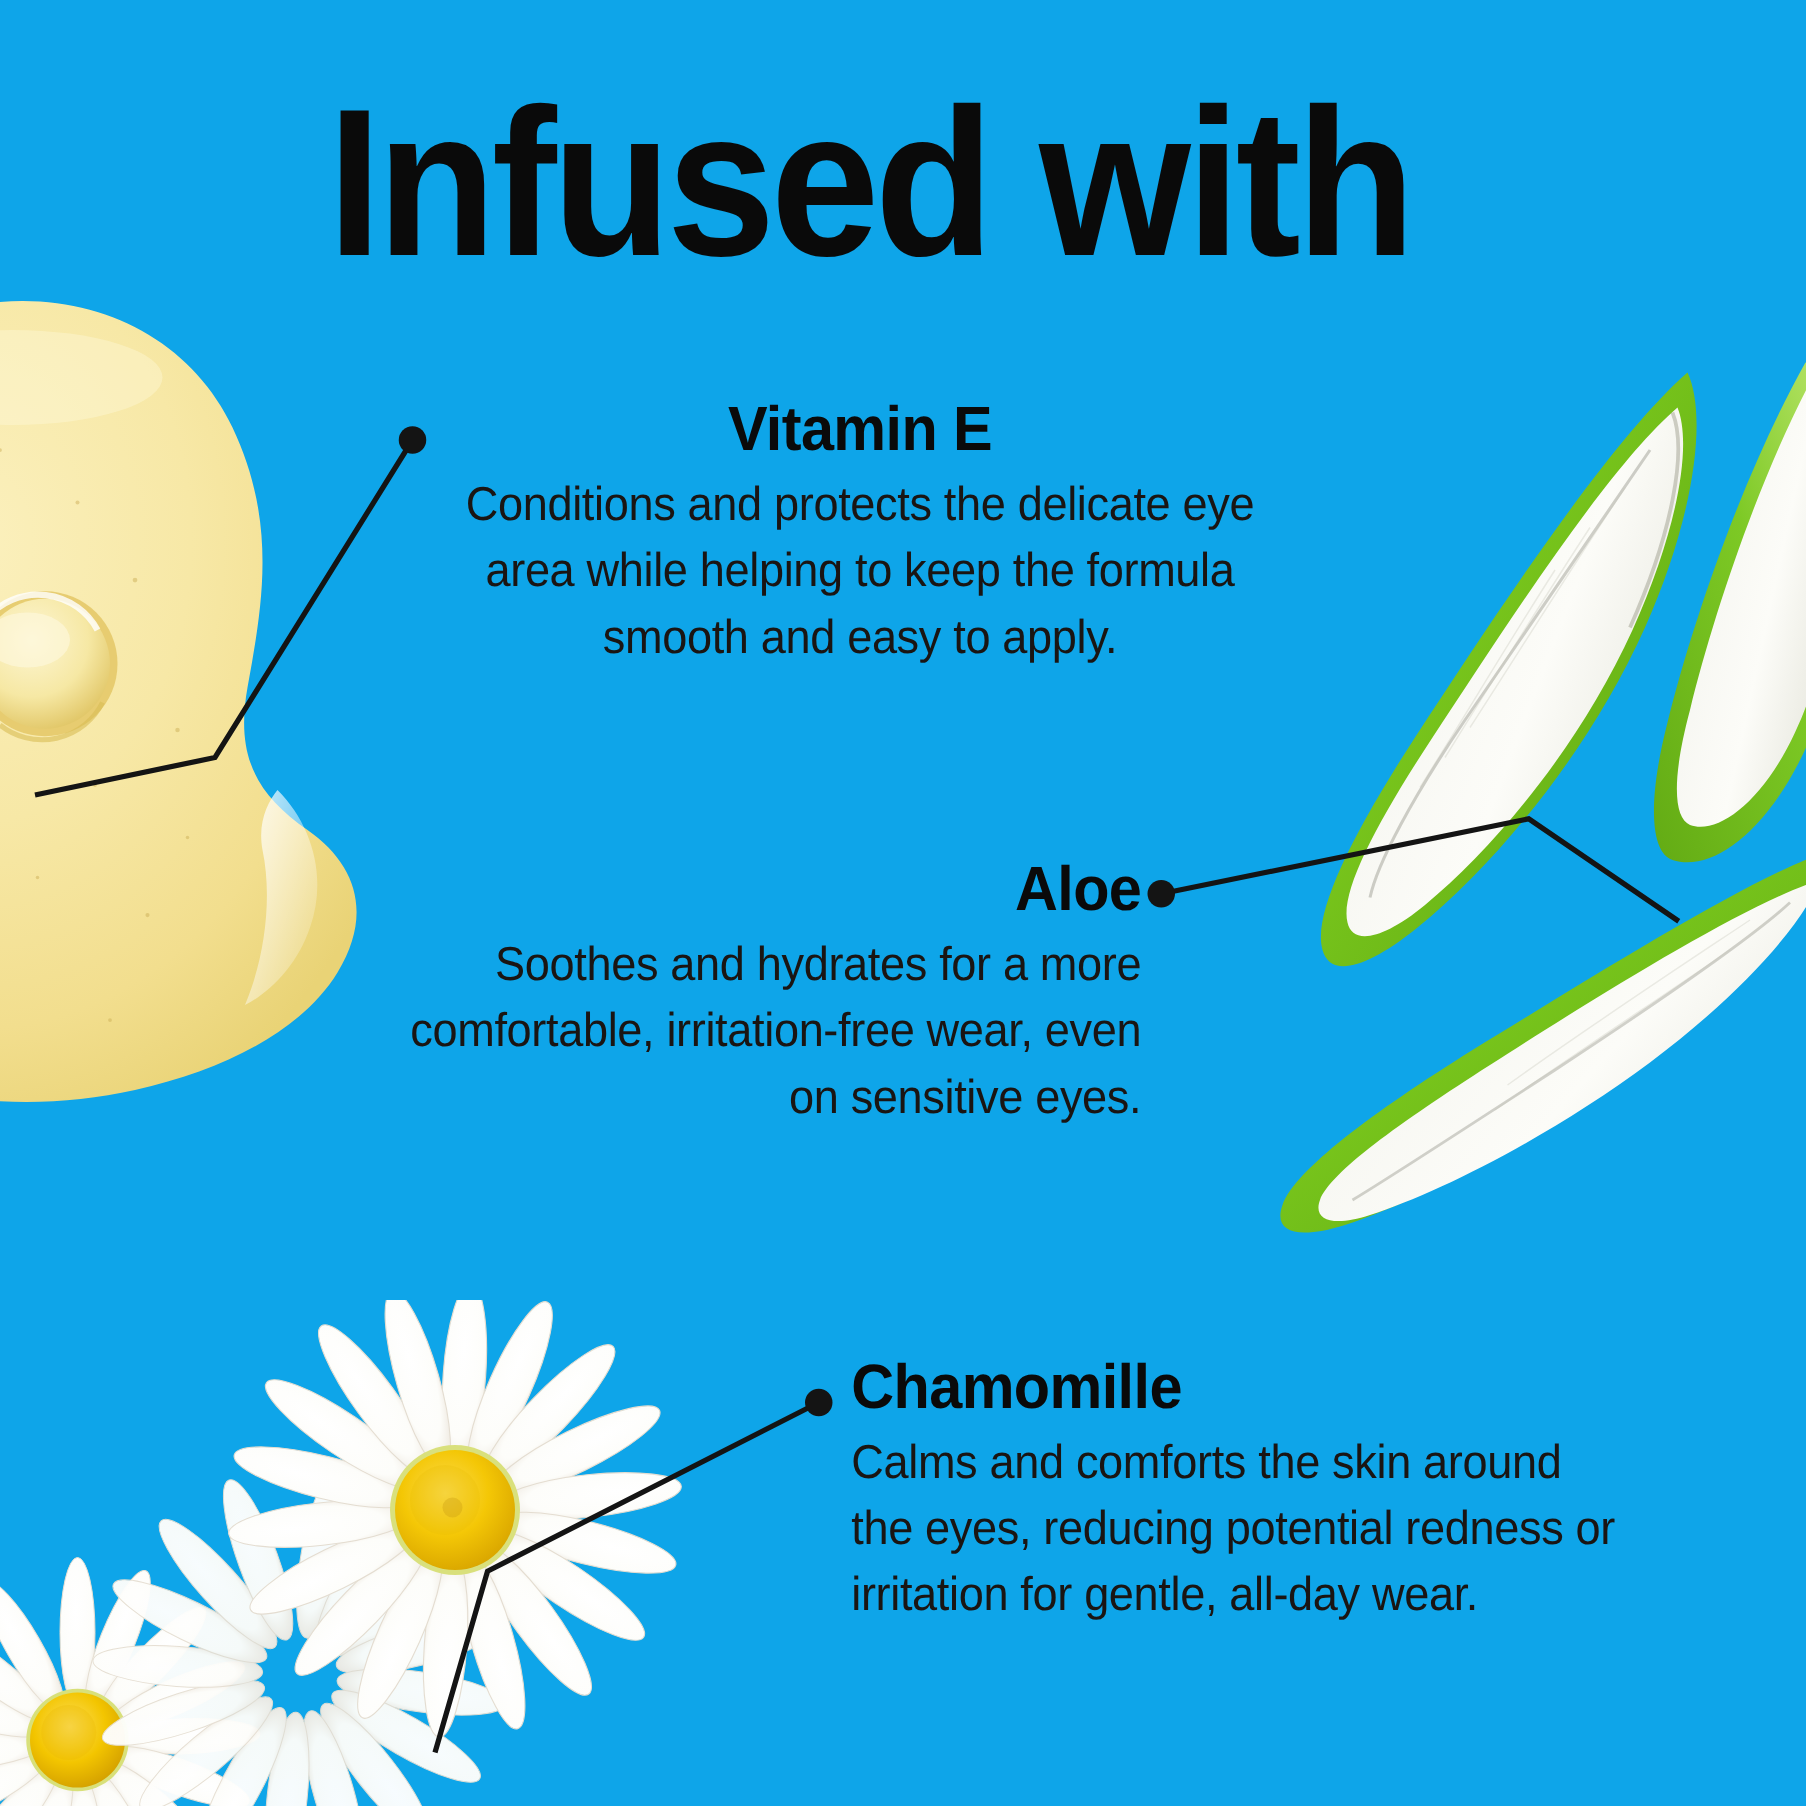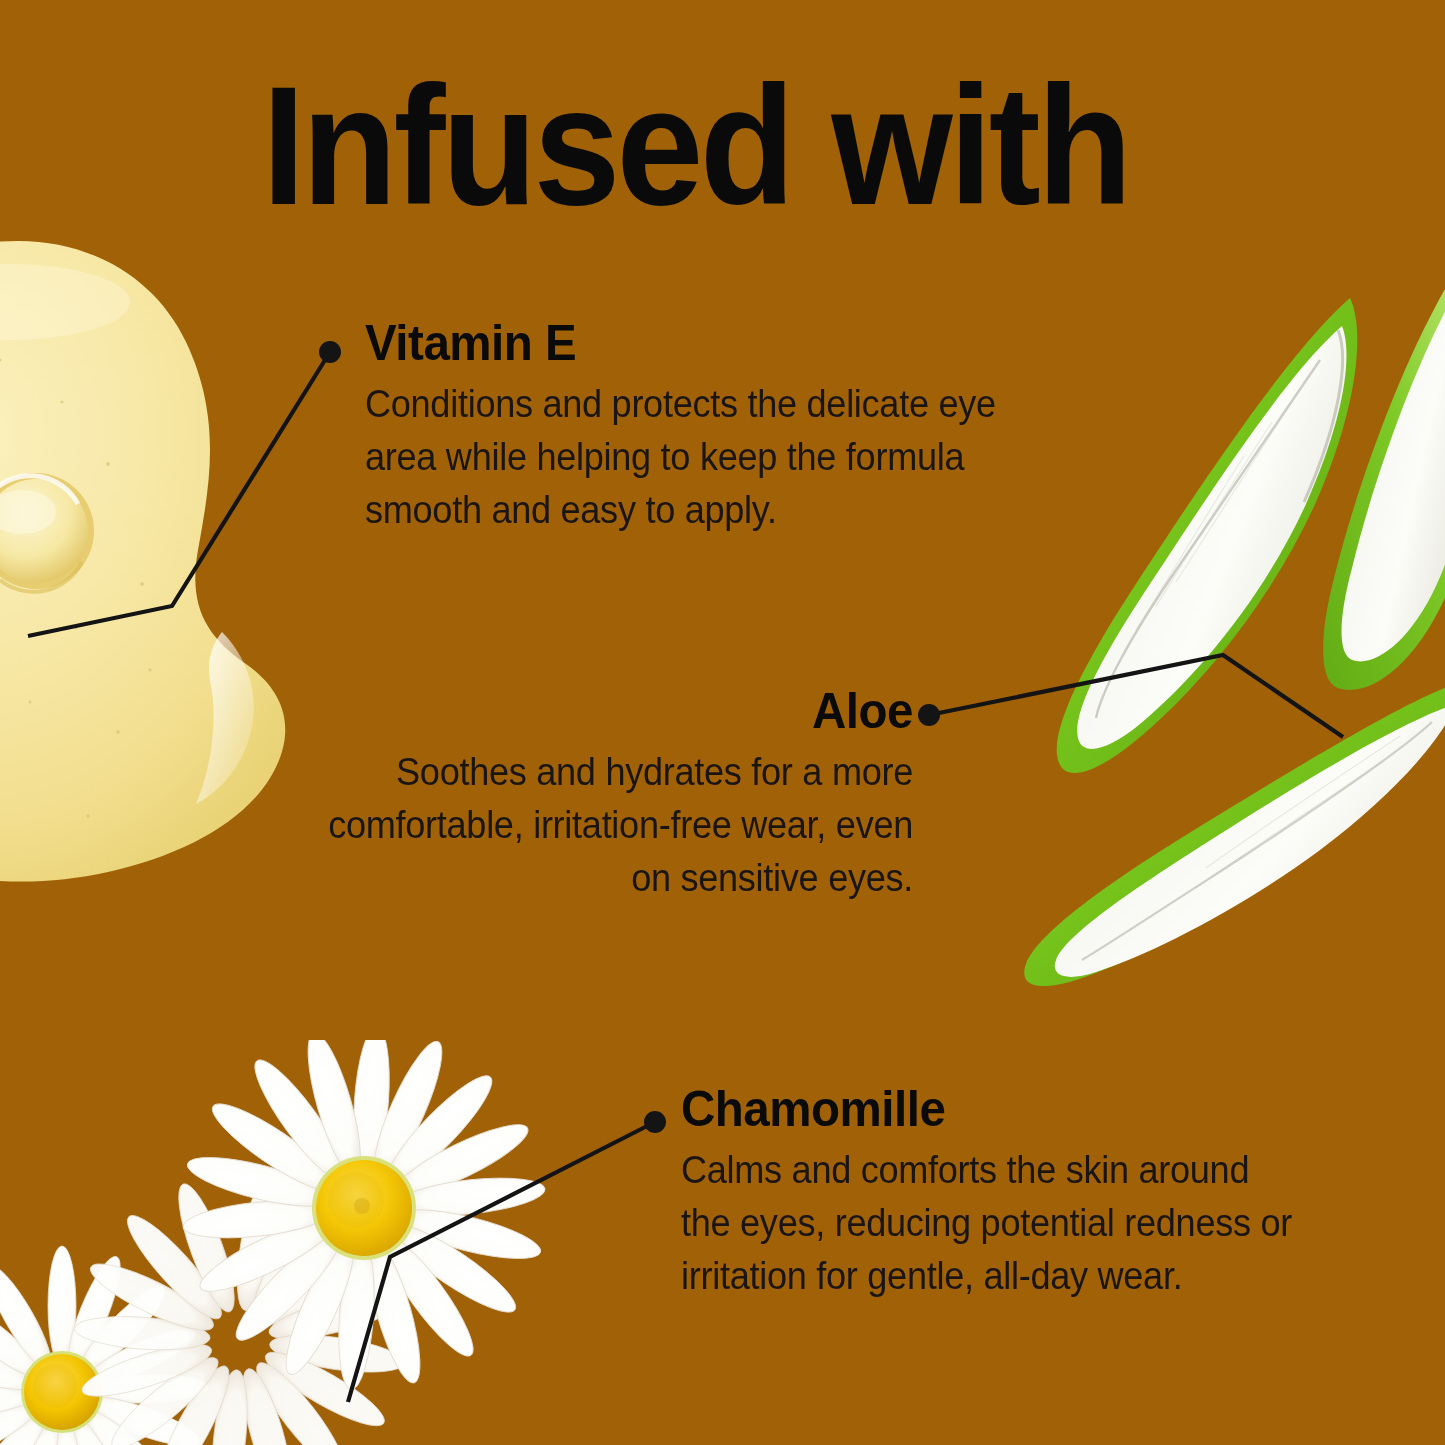--- a/index.html
+++ b/index.html
@@ -49,21 +49,21 @@
   .ing-body {
     font-family: "Liberation Sans", sans-serif;
     font-weight: 400;
     font-size: 38px;
     line-height: 53px;
     letter-spacing: -0.3px;
     color: #1a1513;
     transform: scaleX(0.95);
   }
 
-  #block-vitamin-e { left: 365px; top: 318px; width: 680px; text-align: left; }
+  #block-vitamin-e { left: 365px; top: 318px; width: 680px; text-align: center; }
   #block-vitamin-e .ing-title { transform-origin: left top; margin-bottom: 10px; }
   #block-vitamin-e .ing-body  { transform-origin: left top; }
 
   #block-aloe { left: 293px; top: 686px; width: 620px; text-align: right; }
   #block-aloe .ing-title { transform-origin: right top; margin-bottom: 10px; }
   #block-aloe .ing-body  { transform-origin: right top; }
 
   #block-chamomille { left: 681px; top: 1084px; width: 660px; text-align: left; }
   #block-chamomille .ing-title { transform-origin: left top; margin-bottom: 10px; }
   #block-chamomille .ing-body  { transform-origin: left top; }
@@ -84,21 +84,21 @@
 
   
   #aloe-art { left: 1020px; top: 290px; width: 440px; height: 710px; }
 
   
   #chamomile-art { left: -60px; top: 1040px; width: 680px; height: 420px; }
 </style>
 </head>
 <body>
 
-<div id="canvas" style="background: #a16207;">
+<div id="canvas" style="background: #0ea5e9;">
 
   <div class="art" id="serum-swatch">
     <svg width="460" height="660" viewBox="0 0 460 660" xmlns="http://www.w3.org/2000/svg">
       <defs>
         <radialGradient id="serumGrad" cx="38%" cy="30%" r="78%">
           <stop offset="0%" stop-color="#fbf0bd"></stop>
           <stop offset="45%" stop-color="#f7e8a6"></stop>
           <stop offset="78%" stop-color="#f2de8e"></stop>
           <stop offset="100%" stop-color="#e9d376"></stop>
         </radialGradient>

